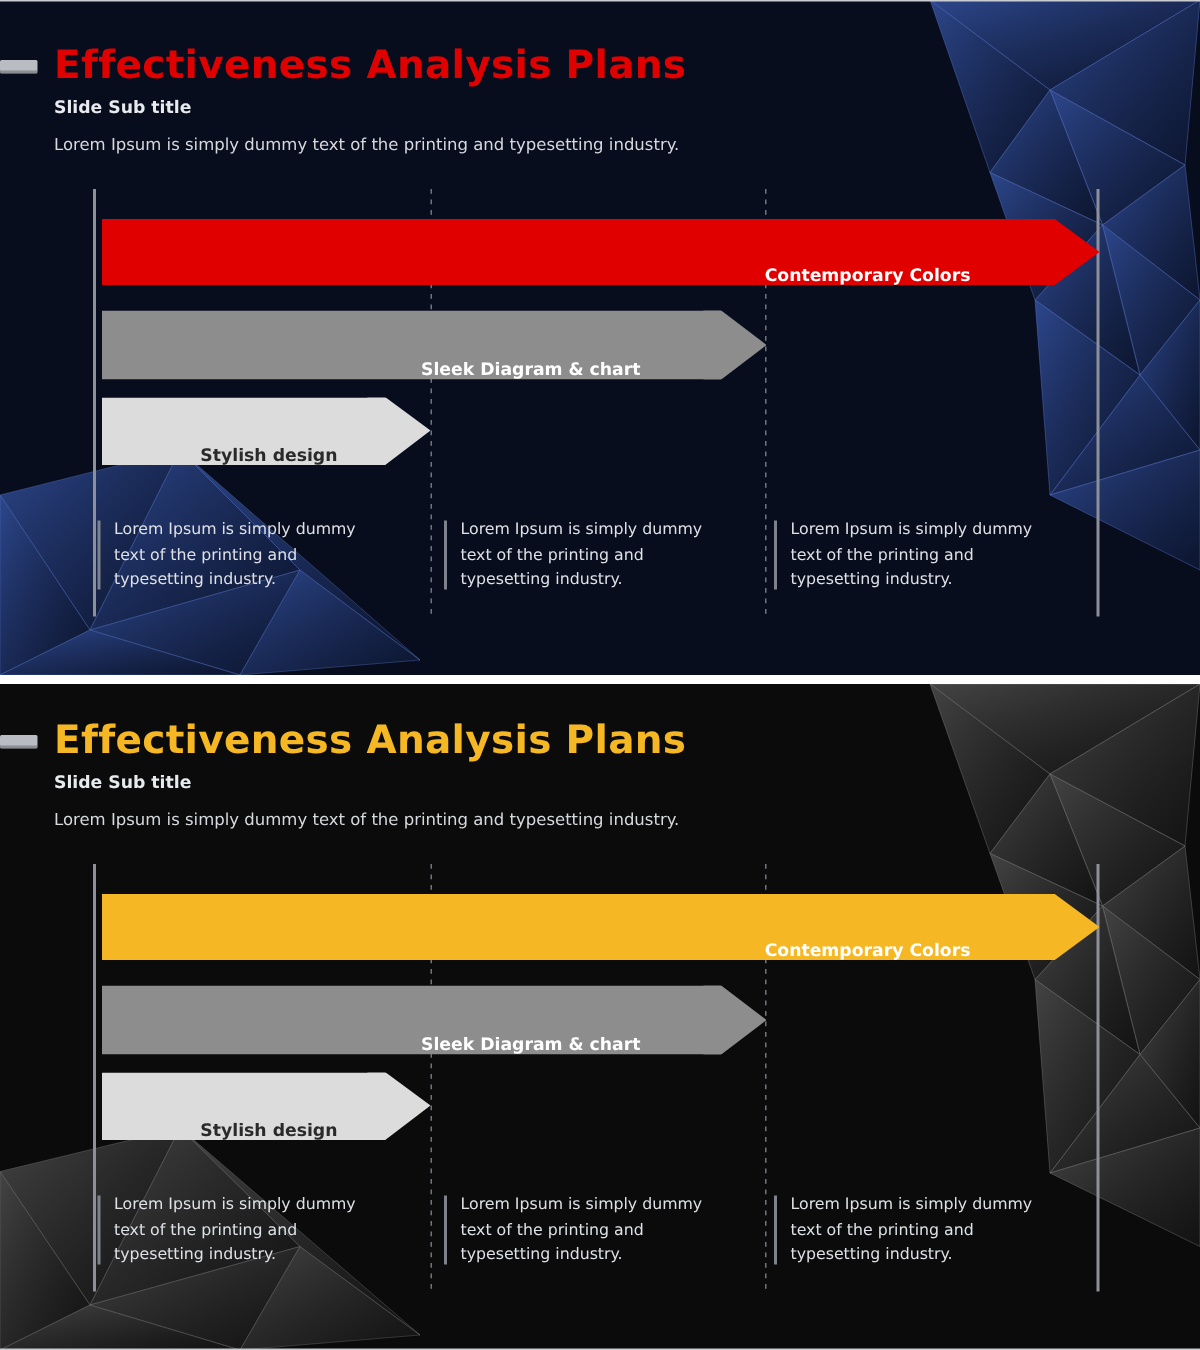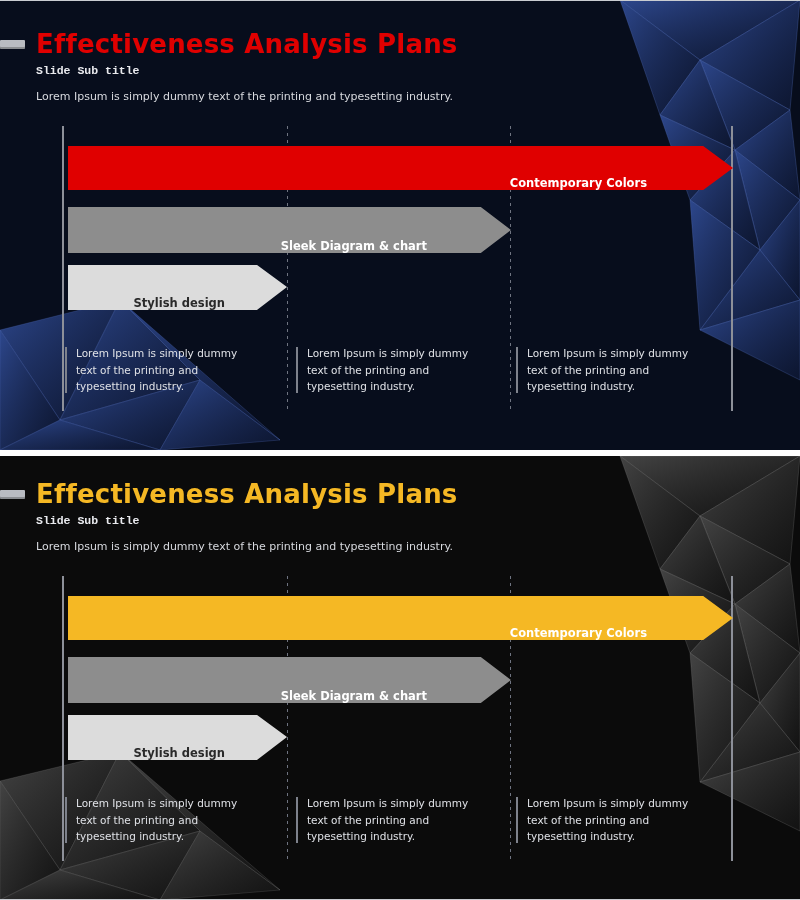--- a/index.html
+++ b/index.html
@@ -11,21 +11,21 @@
   #slide-2{top:456px;height:444px;background:#0b0b0b;}
 
   .poly{position:absolute;inset:0;pointer-events:none;}
   .poly svg{display:block;width:100%;height:100%;}
 
   .accent-bar{position:absolute;left:0;width:25px;height:9px;background:#b9bcc2;
               border-radius:1px;box-shadow:inset 0 -2px 0 rgba(0,0,0,.25);}
 
   .title{position:absolute;font-weight:bold;letter-spacing:.2px;white-space:nowrap;
          font-size:26px;line-height:26px;}
-  .subtitle{position:absolute;color:#e9eaee;font-size:11.5px;font-weight:bold;white-space:nowrap;font-family:Liberation Mono, monospace;}
+  .subtitle{position:absolute;color:#e9eaee;font-size:11.5px;font-weight:bold;white-space:nowrap;}
   .lead{position:absolute;color:#d7d9de;font-size:11px;white-space:nowrap;}
 
   .rail{position:absolute;width:2px;background:#8d9099;}
   .guide{position:absolute;width:1px;
          background-image:linear-gradient(to bottom,#6f7481 0 3px,transparent 3px 7px);
          background-size:1px 7px;}
 
   .arrow{position:absolute;display:flex;align-items:flex-end;justify-content:flex-end;
          box-sizing:border-box;}
   .arrow .lbl{font-size:11.5px;font-weight:bold;white-space:nowrap;position:relative;z-index:2;}

